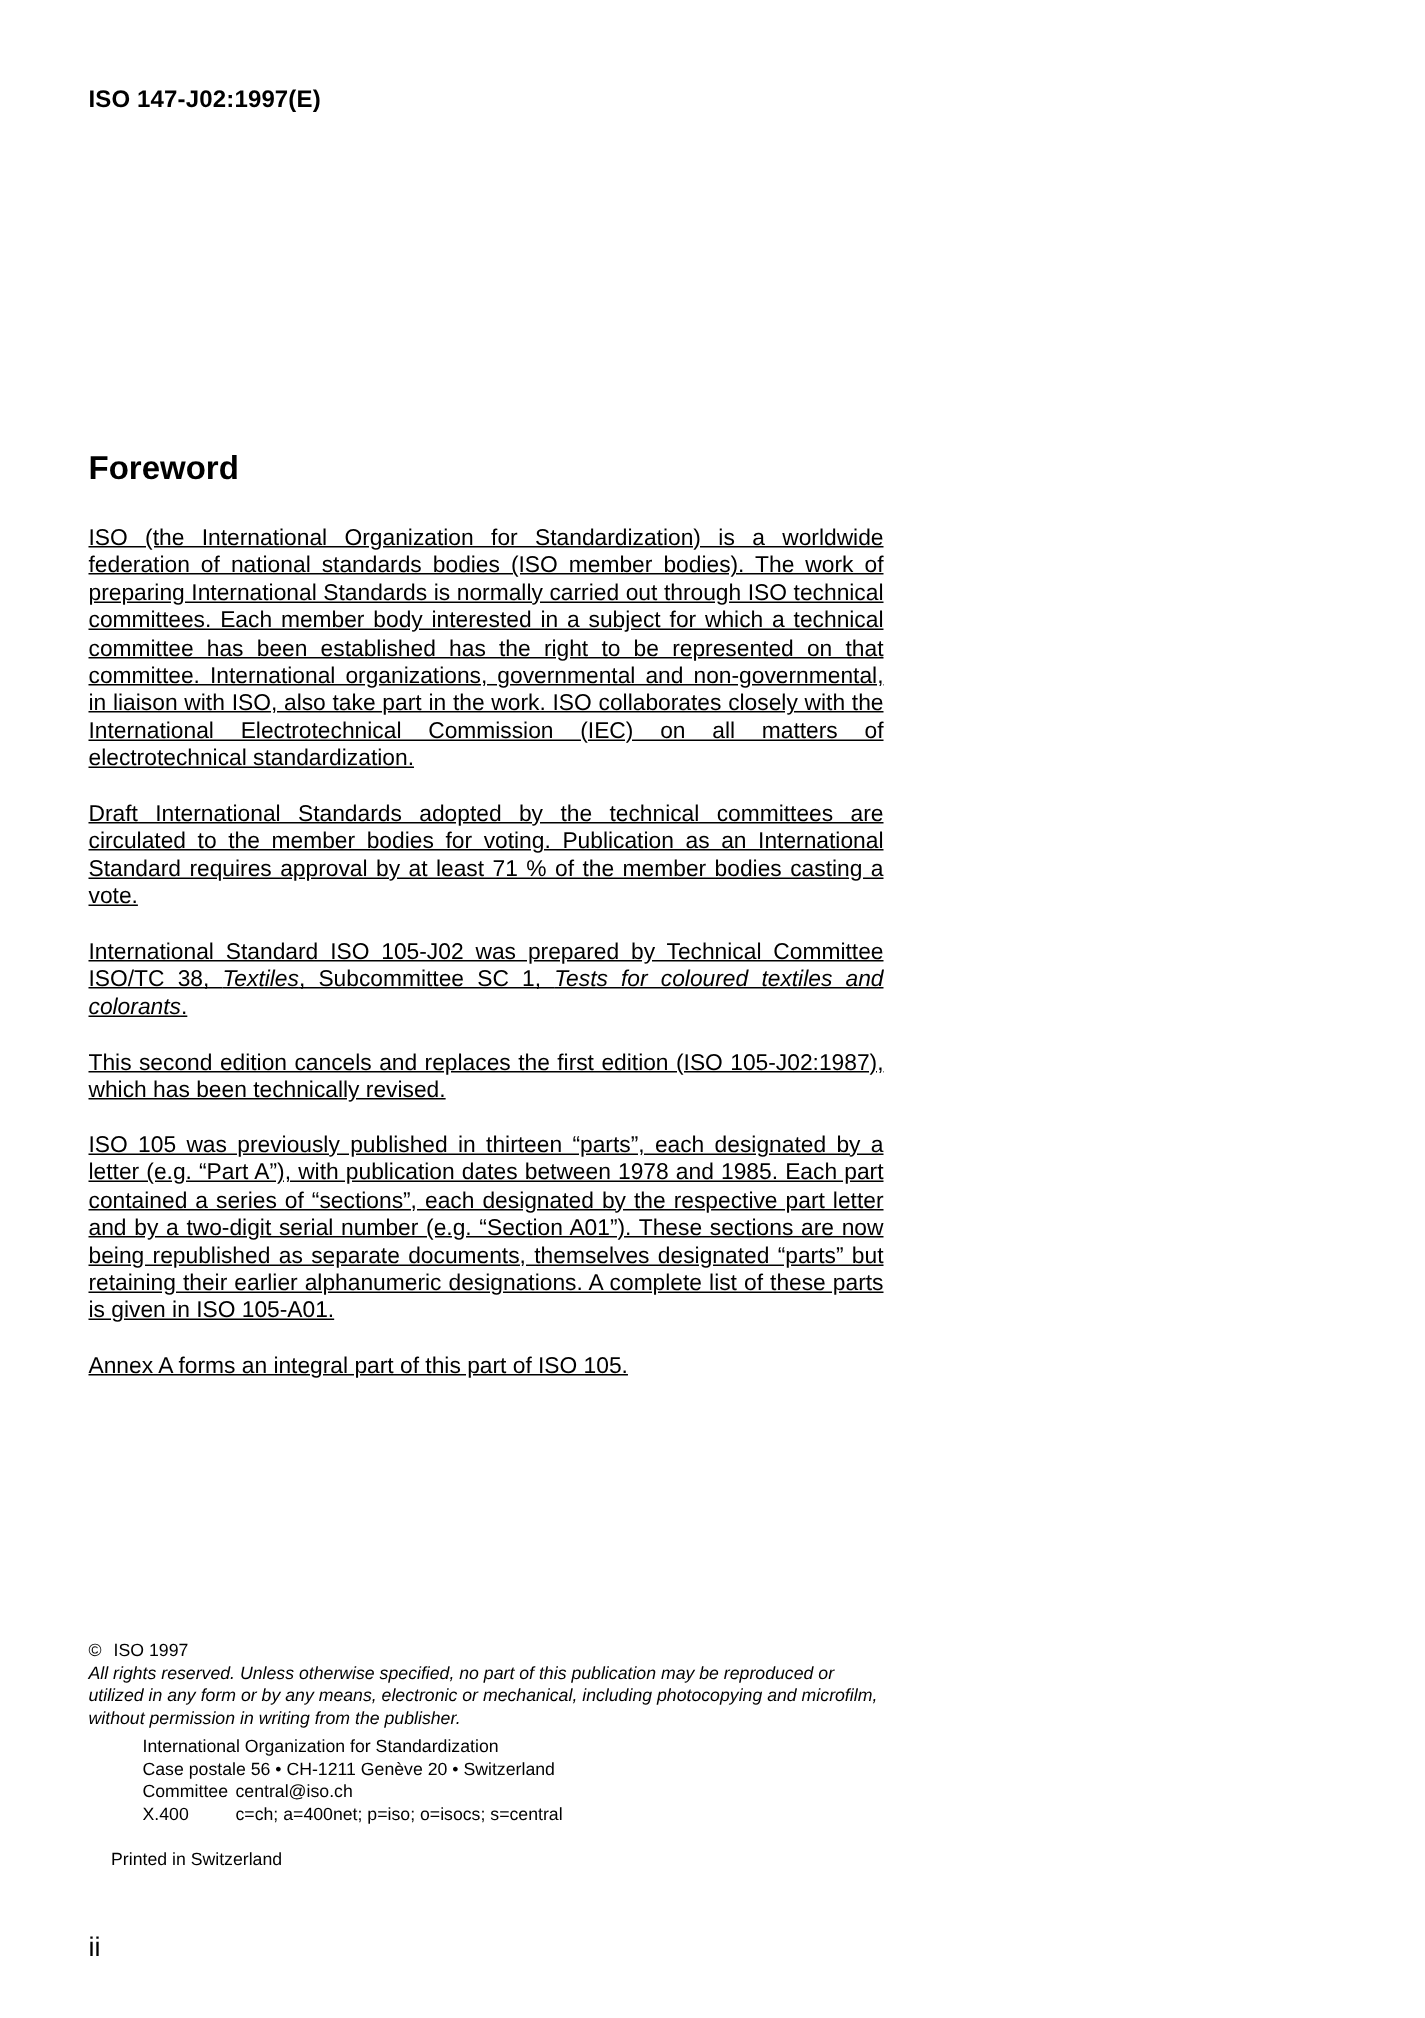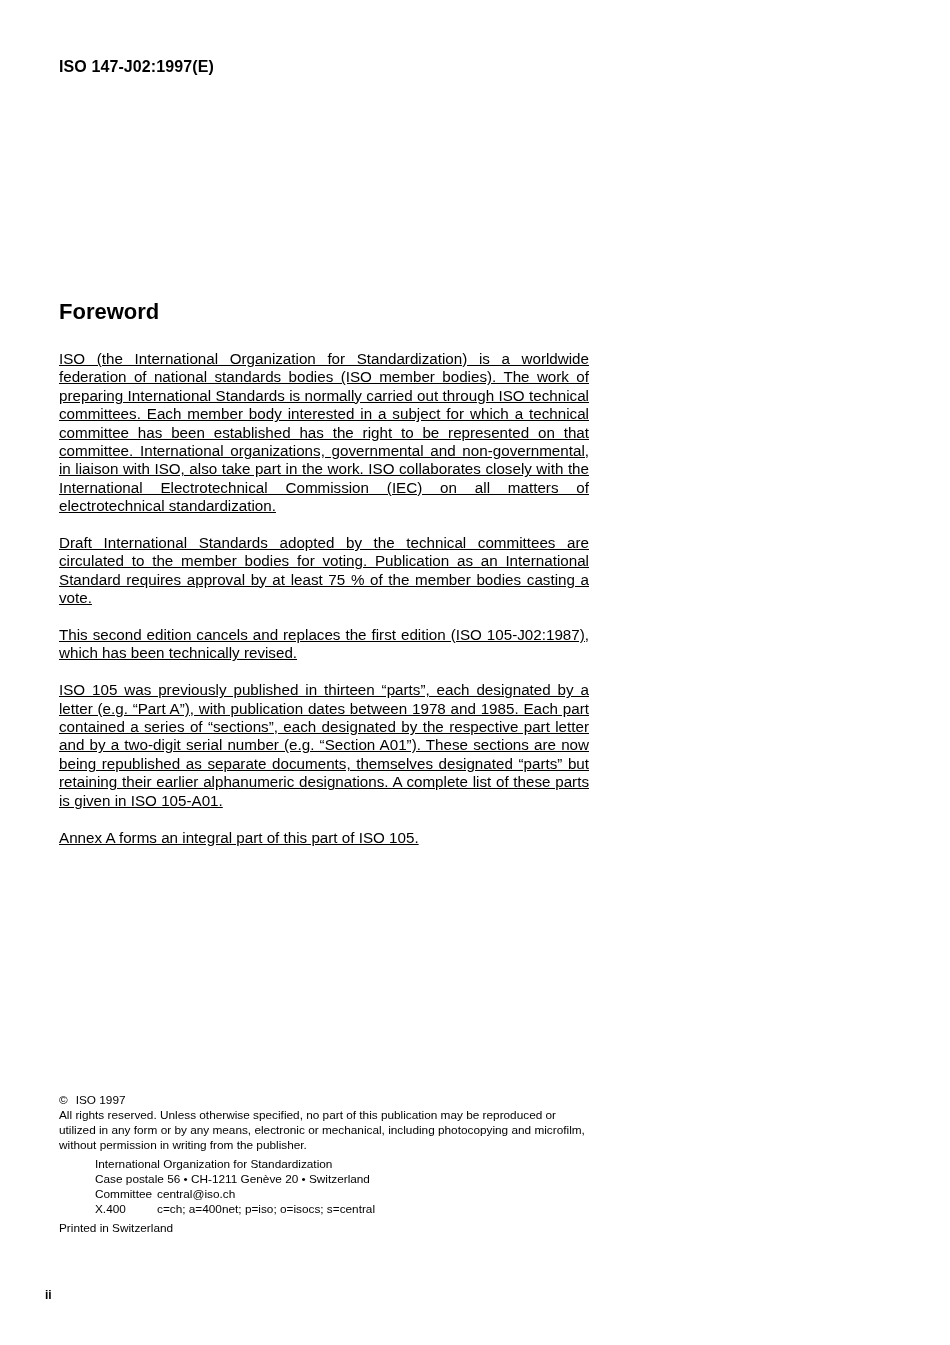--- a/index.html
+++ b/index.html
@@ -57,52 +57,53 @@
       line-height: 15px;
     }
     .footer .copyright {
       margin: 0 0 0 0;
     }
     .footer .copyright .sym {
       margin-right: 8px;
     }
     .footer .rights {
       margin: 0 0 4px 0;
+      font-style: italic;
     }
     .footer .address {
       margin: 0 0 4px 36px;
     }
     .footer .address .row {
       display: flex;
     }
     .footer .address .lbl {
       width: 62px;
       display: inline-block;
     }
     .footer .printed {
-      margin: 0;
+      margin: 15px;
     }
     .page-number {
       position: absolute;
-      left: 45px;
+      left: 59px;
       top: 1288px;
-      font-size: 12px;
-      font-weight: bold;
+      font-size: 18px;
     }
   </style>
 </head>
 <body>
 
 <div class="header-id">ISO 147-J02:1997(E)</div>
 
 <h1 class="section-title">Foreword</h1>
 
 <div class="body-text">
   <p class="last-left">ISO (the International Organization for Standardization) is a worldwide federation of national standards bodies (ISO member bodies). The work of preparing International Standards is normally carried out through ISO technical committees. Each member body interested in a subject for which a technical committee has been established has the right to be represented on that committee. International organizations, governmental and non-governmental, in liaison with ISO, also take part in the work. ISO collaborates closely with the International Electrotechnical Commission (IEC) on all matters of electrotechnical standardization.</p>
-  <p class="last-left">Draft International Standards adopted by the technical committees are circulated to the member bodies for voting. Publication as an International Standard requires approval by at least 75 % of the member bodies casting a vote.</p>
+  <p class="last-left">Draft International Standards adopted by the technical committees are circulated to the member bodies for voting. Publication as an International Standard requires approval by at least 71 % of the member bodies casting a vote.</p>
+  <p class="last-left"><span>International Standard ISO 105-J02 was prepared by Technical Committee ISO/TC 38, </span><em>Textiles</em><span>, Subcommittee SC 1, </span><em>Tests for coloured textiles and colorants</em><span>.</span></p>
   <p class="last-left">This second edition cancels and replaces the first edition (ISO 105-J02:1987), which has been technically revised.</p>
   <p class="last-left">ISO 105 was previously published in thirteen “parts”, each designated by a letter (e.g. “Part A”), with publication dates between 1978 and 1985. Each part contained a series of “sections”, each designated by the respective part letter and by a two-digit serial number (e.g. “Section A01”). These sections are now being republished as separate documents, themselves designated “parts” but retaining their earlier alphanumeric designations. A complete list of these parts is given in ISO 105-A01.</p>
   <p class="last-left">Annex A forms an integral part of this part of ISO 105.</p>
 </div>
 
 <div class="footer">
   <p class="copyright"><span class="sym">©</span><span>ISO 1997</span></p>
   <p class="rights">All rights reserved. Unless otherwise specified, no part of this publication may be reproduced or utilized in any form or by any means, electronic or mechanical, including photocopying and microfilm, without permission in writing from the publisher.</p>
   <div class="address">
     <div class="row">International Organization for Standardization</div>

